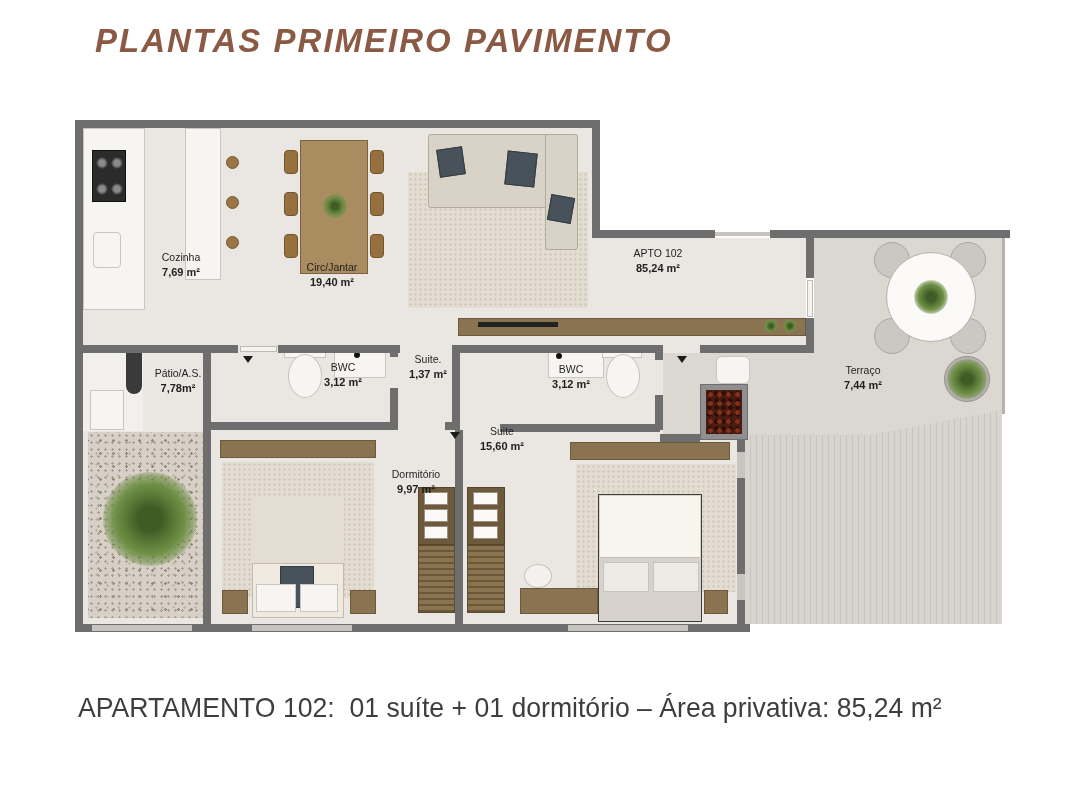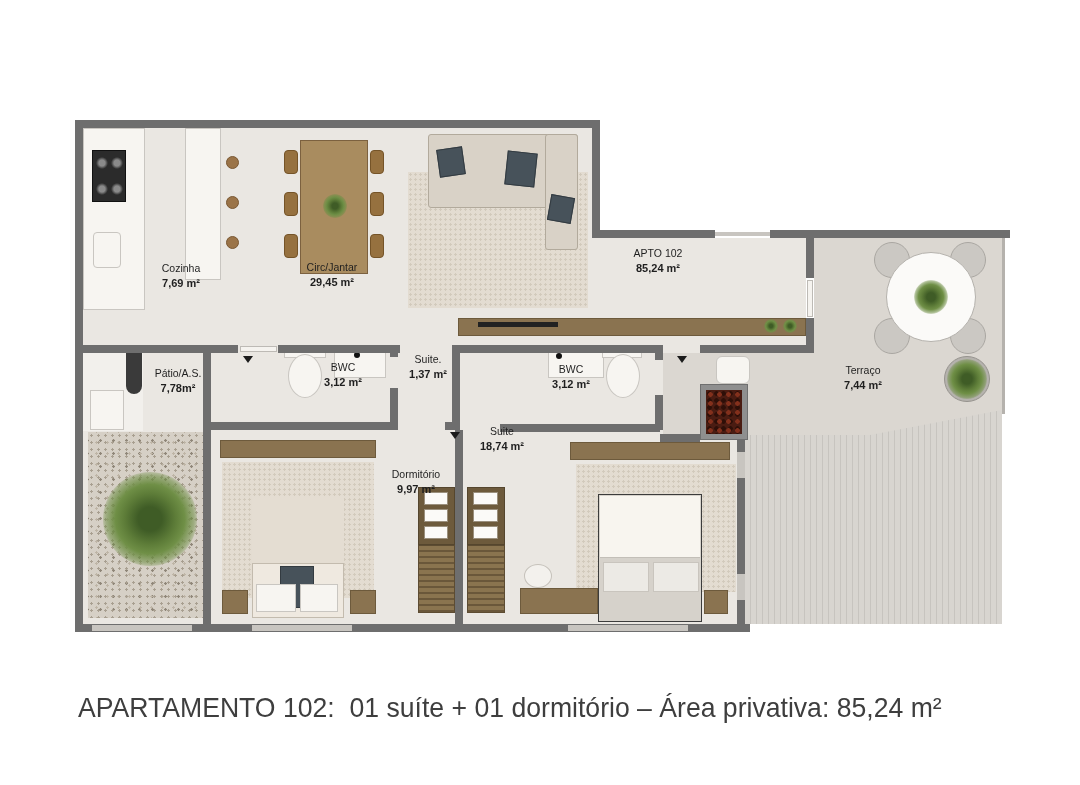--- a/index.html
+++ b/index.html
@@ -40,20 +40,21 @@
   .chair{background:#96713f;border:1px solid #755428;border-radius:4px;}
   .tchair{border-radius:50%;background:#cbc8c3;border:1px solid #aaa7a2;}
   .shelfbox{background:#fbfaf8;border:1px solid #9a8f7d;}
   .hanging{background:repeating-linear-gradient(180deg,#8a744f 0 4px,#6a573a 4px 6px);border:1px solid #5d4c32;}
 </style>
 </head>
 <body>
 
 <div class="canvas">
 
+  <div class="abs title" style="left:95px;top:22px;">PLANTAS PRIMEIRO PAVIMENTO</div>
 
   <div class="abs floor" style="left:83px;top:128px;width:509px;height:217px;"></div>
   <div class="abs floor" style="left:592px;top:238px;width:214px;height:107px;"></div>
   <div class="abs floor" style="left:83px;top:345px;width:662px;height:279px;"></div>
   <div class="abs terr" style="left:814px;top:238px;width:188px;height:197px;"></div>
   <div class="abs terr" style="left:663px;top:353px;width:151px;height:82px;"></div>
   <div class="abs deck" style="left:745px;top:400px;width:257px;height:224px;clip-path:polygon(0 35px,125px 35px,257px 10px,257px 224px,0 224px);"></div>
   <div class="abs gravel" style="left:88px;top:432px;width:117px;height:186px;"></div>
   <div class="abs thinline" style="left:1002px;top:238px;width:3px;height:176px;"></div>
 
@@ -188,27 +189,27 @@
   <div class="abs win" style="left:92px;top:625px;width:100px;height:6px;"></div>
   <div class="abs win" style="left:252px;top:625px;width:100px;height:6px;"></div>
   <div class="abs win" style="left:568px;top:625px;width:120px;height:6px;"></div>
 
   <div class="abs" style="left:240px;top:346px;width:37px;height:6px;background:#f5f3ef;border:1px solid #bdbab5;z-index:46;"></div>
   <div class="abs" style="left:807px;top:280px;width:6px;height:37px;background:#f5f3ef;border:1px solid #bdbab5;z-index:46;"></div>
   <div class="abs hinge" style="left:243px;top:356px;"></div>
   <div class="abs hinge" style="left:677px;top:356px;"></div>
   <div class="abs hinge" style="left:450px;top:432px;"></div>
 
-  <div class="abs label" style="left:141px;top:261px;width:80px;text-align:center;">
+  <div class="abs label" style="left:141px;top:250px;width:80px;text-align:center;">
     <div class="rn">Cozinha</div>
     <div class="ra">7,69 m²</div>
   </div>
   <div class="abs label" style="left:282px;top:260px;width:100px;">
     <div class="rn">Circ/Jantar</div>
-    <div class="ra">29,45 m²</div>
+    <div class="ra">19,40 m²</div>
   </div>
   <div class="abs label" style="left:608px;top:246px;width:100px;">
     <div class="rn">APTO 102</div>
     <div class="ra">85,24 m²</div>
   </div>
   <div class="abs label" style="left:132px;top:358px;width:92px;margin-top:8px;">
     <div class="rn">Pátio/A.S.</div>
     <div class="ra">7,78m²</div>
   </div>
   <div class="abs label" style="left:303px;top:360px;width:80px;">
@@ -222,21 +223,21 @@
   <div class="abs label" style="left:531px;top:362px;width:80px;">
     <div class="rn">BWC</div>
     <div class="ra">3,12 m²</div>
   </div>
   <div class="abs label" style="left:366px;top:419px;width:100px;margin-top:48px;">
     <div class="rn">Dormitório</div>
     <div class="ra">9,97 m²</div>
   </div>
   <div class="abs label" style="left:452px;top:424px;width:100px;">
     <div class="rn">Suite</div>
-    <div class="ra">18,74 m²</div>
+    <div class="ra">15,60 m²</div>
   </div>
   <div class="abs label" style="left:823px;top:363px;width:80px;">
     <div class="rn">Terraço</div>
     <div class="ra">7,44 m²</div>
   </div>
 
   <div class="abs caption" style="left:78px;top:692px;">APARTAMENTO 102:  01 suíte + 01 dormitório – Área privativa: 85,24 m²</div>
 
 </div>
 

